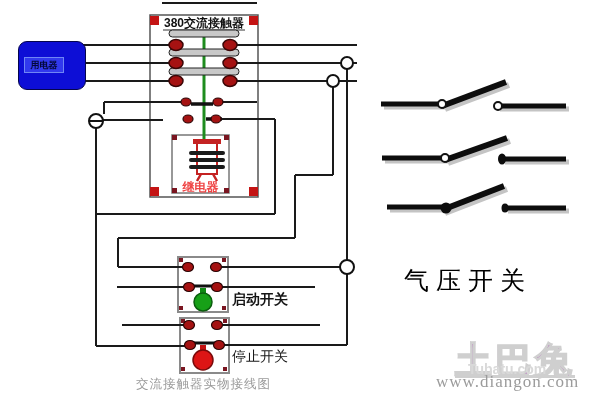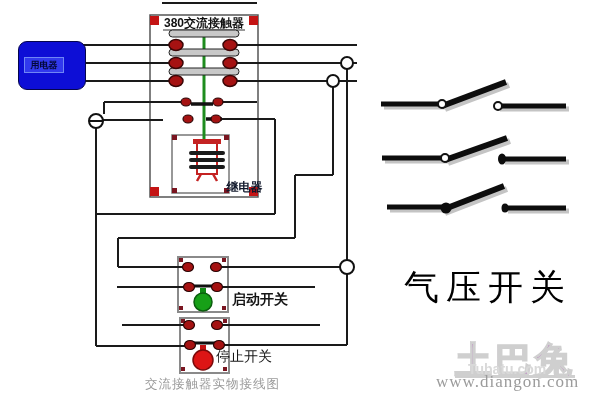--- a/index.html
+++ b/index.html
@@ -6,25 +6,25 @@
   #stage{position:relative;width:600px;height:400px;background:#ffffff;overflow:hidden;
          font-family:"Liberation Sans",sans-serif;}
   #wiring{position:absolute;left:0;top:0;}
   .lbl{position:absolute;color:#111;white-space:nowrap;}
   .appliance{position:absolute;left:18px;top:41px;width:50px;height:47px;background:#0d0ed6;
              border:1px solid #05054d;border-radius:9px;padding-left:16px;}
   .appliance .plate{position:absolute;left:5px;top:15px;width:38px;height:14px;background:#3139ee;
              border:1px solid #6f86f5;display:flex;align-items:center;justify-content:center;
              font-size:9px;font-weight:bold;color:#03083a;letter-spacing:0px;}
   .contactor-title{left:152px;top:15px;width:104px;text-align:center;font-size:12px;font-weight:bold;color:#101010;}
-  .relay-label{left:172px;top:179px;width:57px;text-align:center;font-size:12px;font-weight:bold;color:#0f172a;padding-left:44px;}
+  .relay-label{left:172px;top:179px;width:57px;text-align:center;font-size:12px;font-weight:bold;color:#ef4444;}
   .sw-label{font-size:14px;color:#151515;}
-  .pressure-label{left:404px;top:264px;font-size:35px;letter-spacing:7px;color:#000;
+  .pressure-label{left:404px;top:264px;font-size:25px;letter-spacing:7px;color:#000;
                   font-family:Liberation Mono, monospace;}
-  .caption{left:145px;top:376px;font-size:12.5px;color:#9a9a9a;letter-spacing:1px;}
+  .caption{left:136px;top:376px;font-size:12.5px;color:#9a9a9a;letter-spacing:1px;}
   .wm-brand{left:455px;top:336px;font-size:37px;font-weight:bold;color:#a21caf;
             -webkit-text-stroke:1.5px #cfcfcf;letter-spacing:3px;text-decoration:underline;}
   .wm-brand-site{left:468px;top:361px;font-size:14px;font-weight:bold;color:#d9d9d9;}
   .wm-site{left:436px;top:372px;font-size:17px;color:#9b9b9b;font-family:"Liberation Serif",serif;letter-spacing:1px;}
 </style>
 </head>
 <body>
 
 <div id="stage">
 
@@ -193,21 +193,21 @@
     </g>
   </svg>
 
   <div class="appliance">
     <div class="plate">用电器</div>
   </div>
 
   <div class="lbl contactor-title">380交流接触器</div>
   <div class="lbl relay-label">继电器</div>
   <div class="lbl sw-label" style="left:232px;top:291px;font-weight:bold;">启动开关</div>
-  <div class="lbl sw-label" style="left:216px;top:348px;">停止开关</div>
+  <div class="lbl sw-label" style="left:232px;top:348px;">停止开关</div>
   <div class="lbl pressure-label">气压开关</div>
   <div class="lbl caption">交流接触器实物接线图</div>
 
   <div class="lbl wm-brand">土巴兔</div>
   <div class="lbl wm-brand-site">Tubatu.com</div>
   <div class="lbl wm-site">www.diangon.com</div>
 
 </div>
 
 </body></html>

